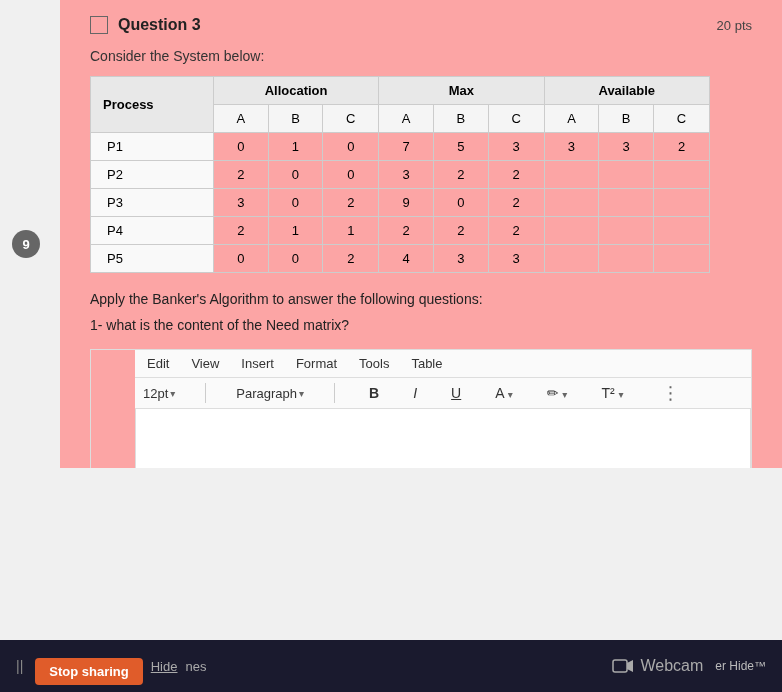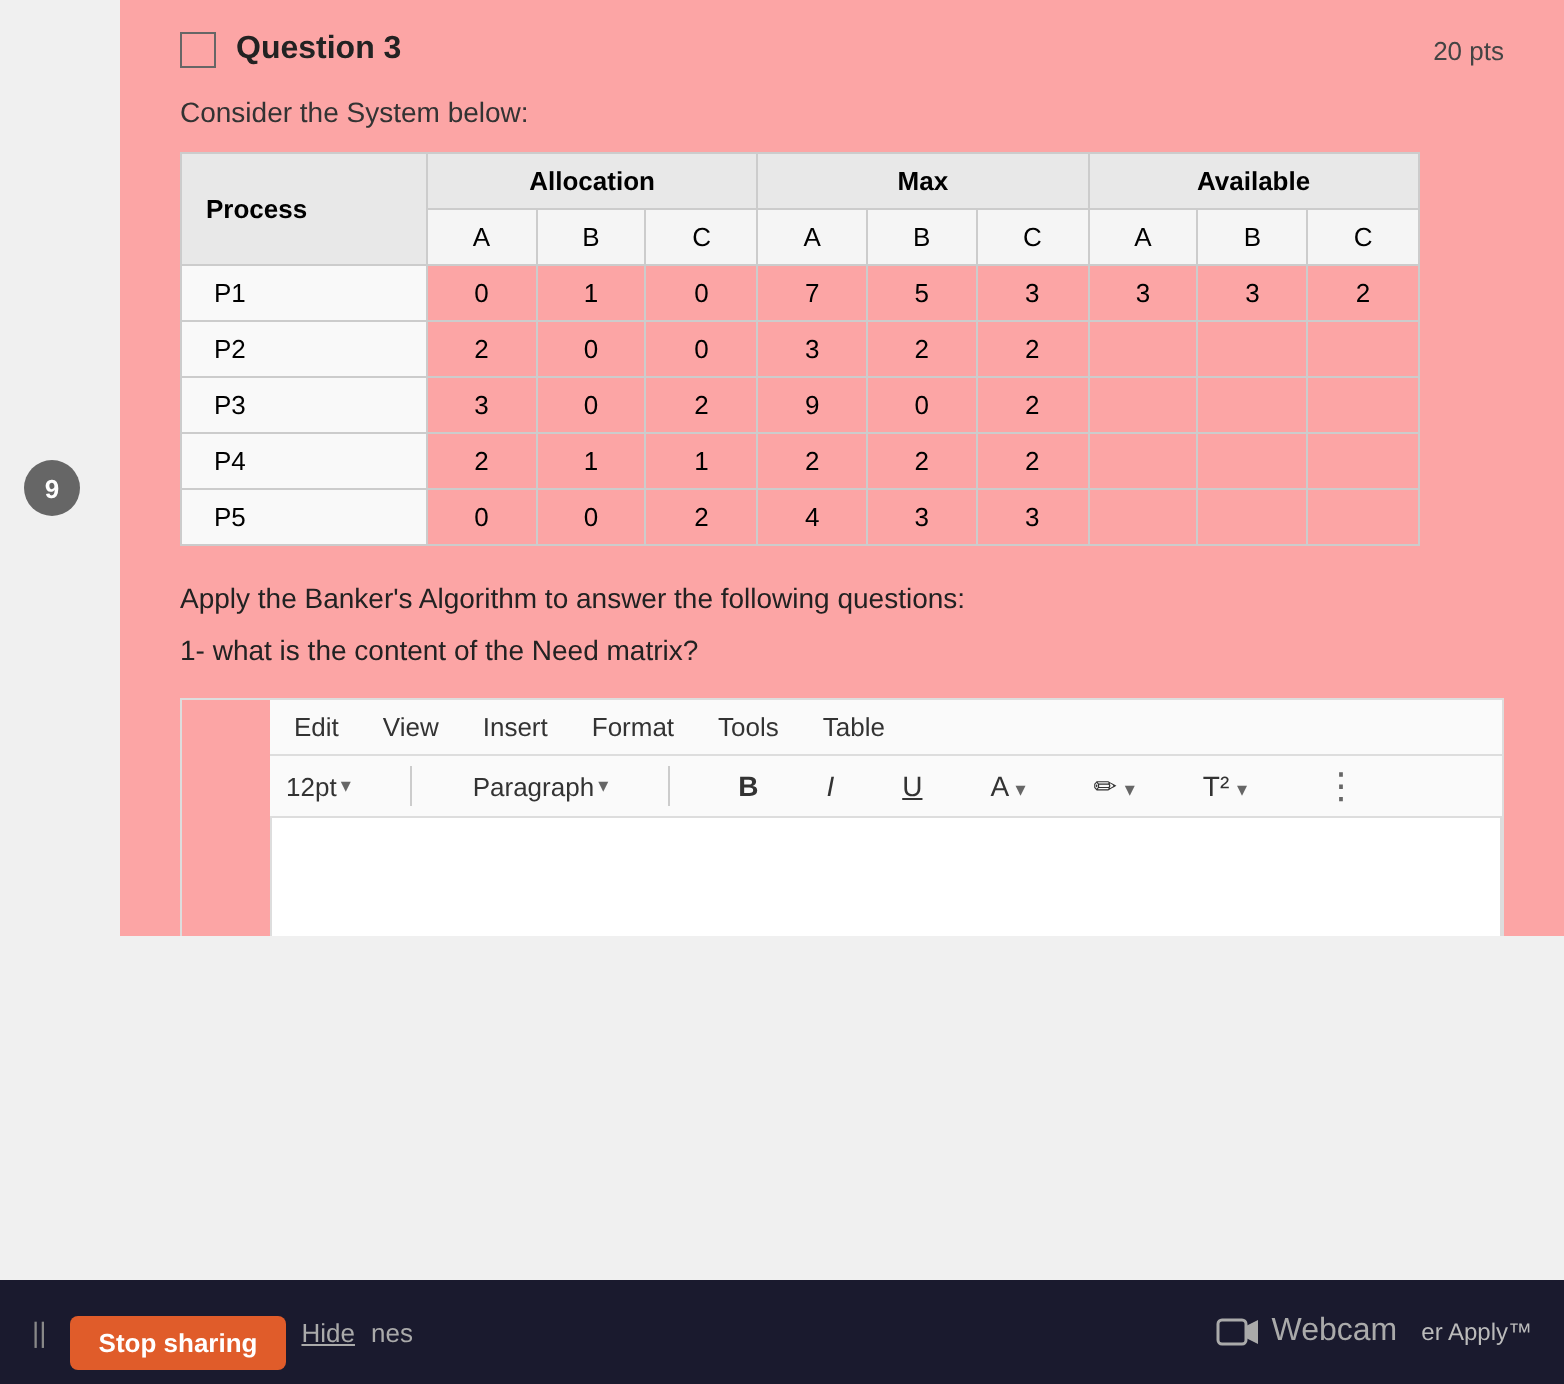--- a/index.html
+++ b/index.html
@@ -458,15 +458,15 @@
     <span style="color:#aaa; font-size:13px;">nes</span>
   </div>
   <div class="bottom-right-items">
     <button class="webcam-btn">
       <svg width="22" height="16" viewBox="0 0 22 16">
         <rect x="1" y="2" width="14" height="12" rx="2" fill="none" stroke="#aaa" stroke-width="1.5"></rect>
         <polygon points="15,5 21,2 21,14 15,11" fill="#aaa"></polygon>
       </svg>
       <span>Webcam</span>
     </button>
-    <span class="er-guard">er Apply™</span>
+    <span class="er-guard">er Hide™</span>
   </div>
 </div>
 
 </body></html>

